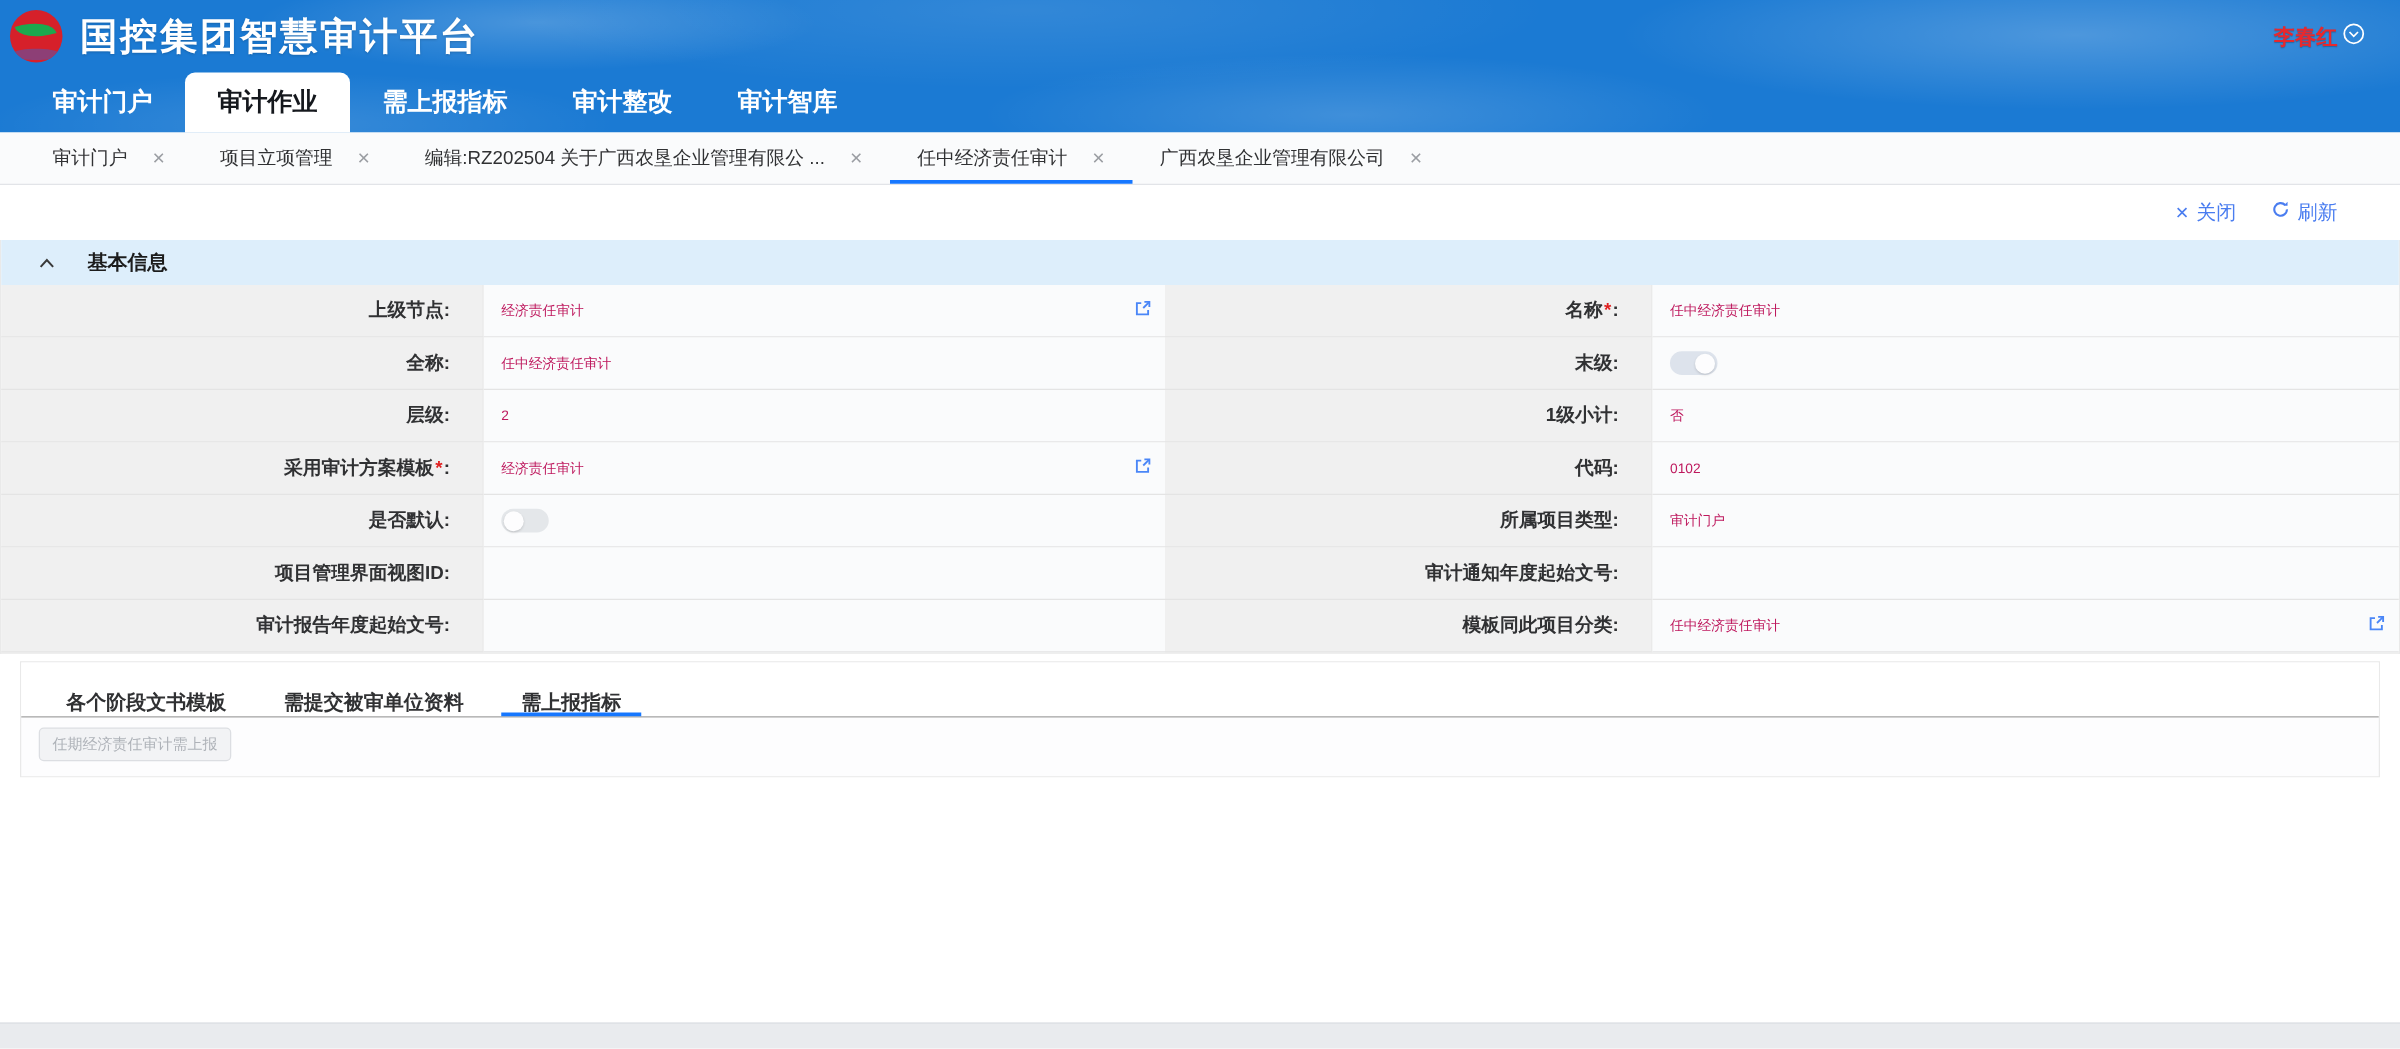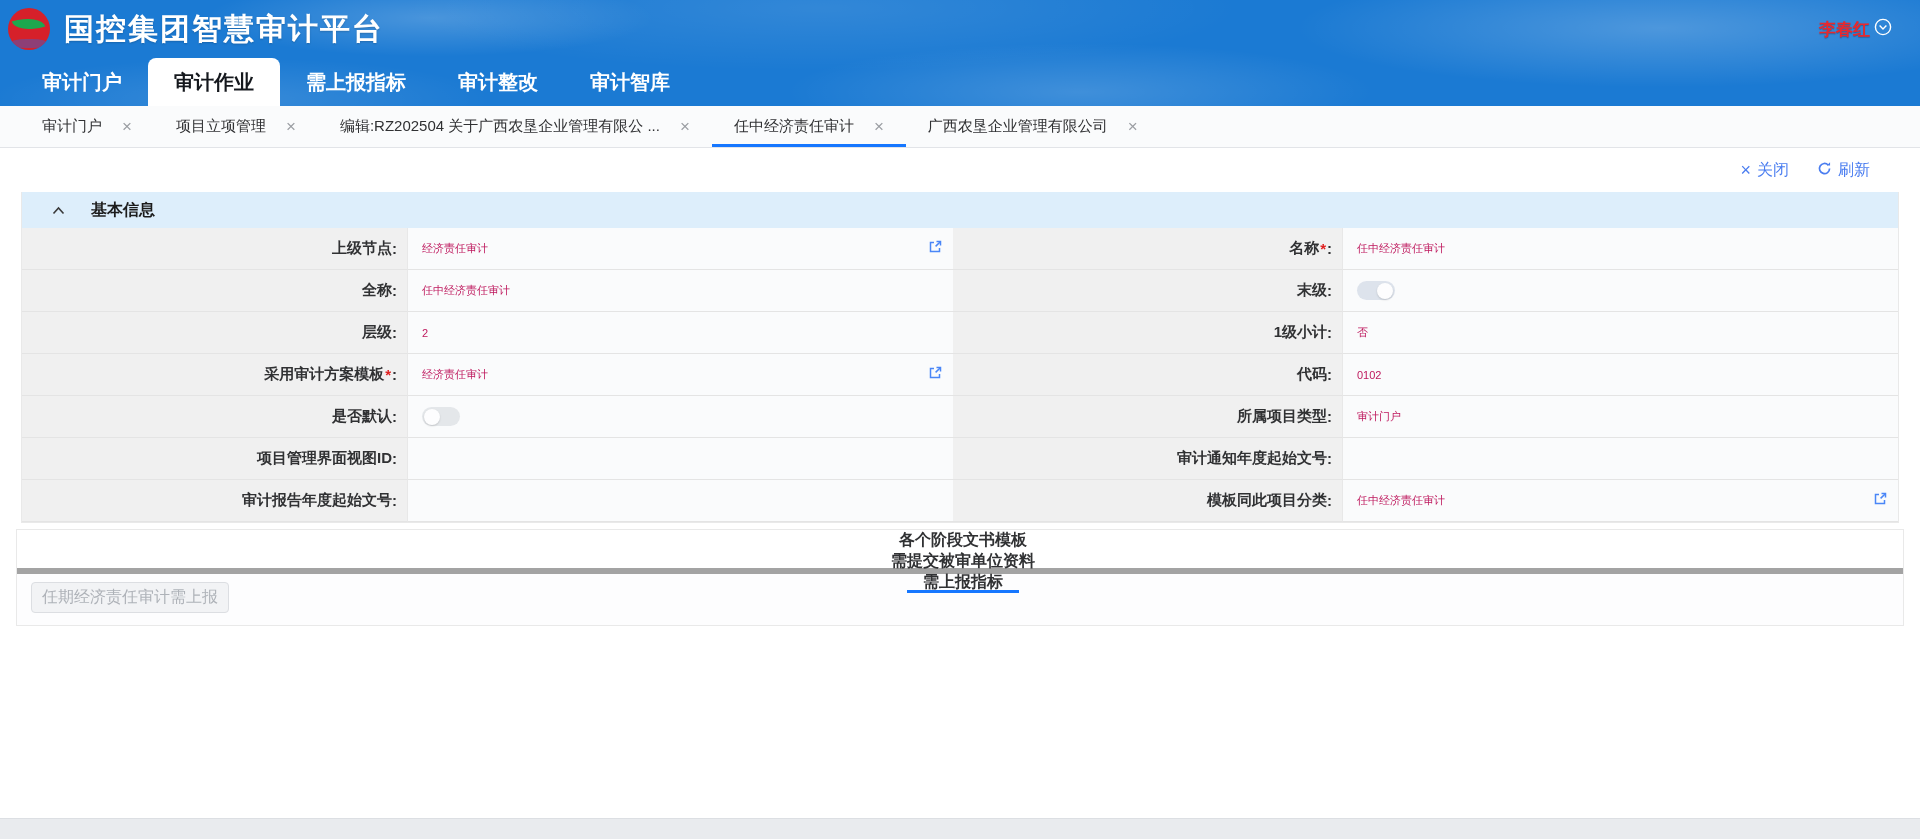--- a/index.html
+++ b/index.html
@@ -35,49 +35,49 @@
   .s-tab .t-label { font-size:15px; color:#303133; }
   .s-tab .t-close { font-size:17px; color:#9b9ea3; margin-left:20px; }
   .s-tab.active::after { content:""; position:absolute; left:0; right:0; bottom:0; height:3px; background:#1677ff; }
 
   
   .action-row { height:44px; display:flex; align-items:center; justify-content:flex-end; gap:28px; padding-right:50px; background:#fff; }
   .action-link { display:flex; align-items:center; gap:6px; color:#4a7df0; font-size:16px; font-weight:500; cursor:pointer; }
   .action-link .x-glyph { font-size:18px; line-height:1; }
 
   
-  .card { margin:0 21px; border:1px solid #e9e9e9; border-top:none; }
+  .card { margin:0 0; border:1px solid #e9e9e9; border-top:none; }
   .section-header { height:36px; background:#ddeefb; display:flex; align-items:center; }
   .collapse-icon { margin-left:30px; display:flex; align-items:center; }
   .section-title { margin-left:26px; font-size:16px; font-weight:bold; color:#1c1c1c; }
 
   .form-grid { display:grid; grid-template-columns:386px 545px 390px auto; }
   .cell { height:42px; display:flex; align-items:center; border-bottom:1px solid #e4e4e4; }
-  .cell.lab { background:#f0f0f0; justify-content:flex-end; padding-right:10px; border-right:1px solid #e8e8e8; }
+  .cell.lab { background:#f0f0f0; justify-content:flex-end; padding-right:26px; border-right:1px solid #e8e8e8; }
   .cell.lab .lbl { font-size:15px; font-weight:bold; color:#303133; }
   .cell.lab .star { color:#e02020; font-size:15px; font-weight:bold; margin:0 1px; }
   .cell.lab .colon { font-size:15px; font-weight:bold; color:#303133; }
   .cell.val { background:#fafbfc; padding-left:14px; }
   .cell.val .vtext { font-size:11px; color:#be185d; }
   .cell.val .ext { margin-left:auto; margin-right:10px; cursor:pointer; flex:0 0 auto; }
 
   .toggle { width:38px; height:19px; border-radius:10px; position:relative; cursor:pointer; }
   .toggle.off { background:#e4e7ea; }
   .toggle.on  { background:#dde3ec; }
   .toggle::after { content:""; position:absolute; top:1.5px; width:16px; height:16px; border-radius:50%; background:#fdfdfe; box-shadow:0 1px 2px rgba(0,0,0,.15); }
   .toggle.off::after { left:2px; }
   .toggle.on::after  { right:2px; }
 
   
   .tabs-card { margin:6px 16px 0; border:1px solid #e9e9e9; background:#fdfdfe; }
-  .b-tabs { height:44px; display:flex; align-items:center; padding-left:20px; border-bottom:6px solid #a3a3a3; background:#fff;flex-direction:column; }
+  .b-tabs { height:44px; display:flex; align-items:flex-end; padding-left:20px; border-bottom:1px solid #a3a3a3; background:#fff; }
   .b-tab { position:relative; display:flex; align-items:center; padding:0 16px; margin-right:14px; font-size:16px; font-weight:bold; color:#303133; cursor:pointer; }
   .b-tab.active::after { content:""; position:absolute; left:0; right:0; bottom:0; height:3px; background:#1677ff; }
   .pill-row { padding:8px 0 12px 14px; }
-  .pill { display:inline-block; background:#f2f3f5; border:1px solid #dcdee2; border-radius:4px; padding:4px 10px; font-size:16px; color:#aeb2b8; cursor:default; }
+  .pill { display:inline-block; background:#f2f3f5; border:1px solid #dcdee2; border-radius:4px; padding:4px 10px; font-size:12px; color:#aeb2b8; cursor:default; }
 
   .filler { flex:1; background:#fff; }
   .footer-strip { height:21px; background:#e9ebee; border-top:1px solid #dcdfe3; }
 </style>
 </head>
 <body>
 
 <div class="header-wrap">
   <div class="header-top">
     <div class="logo"></div>

